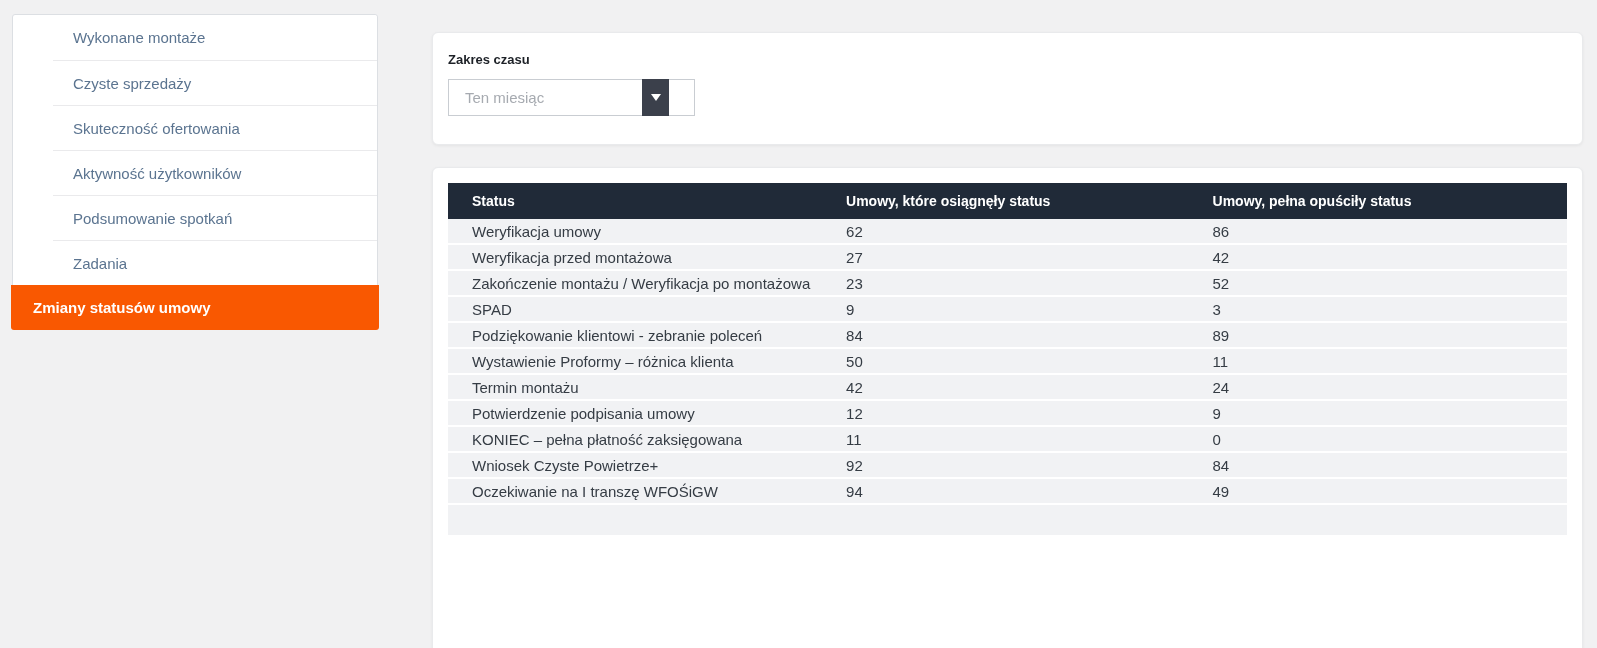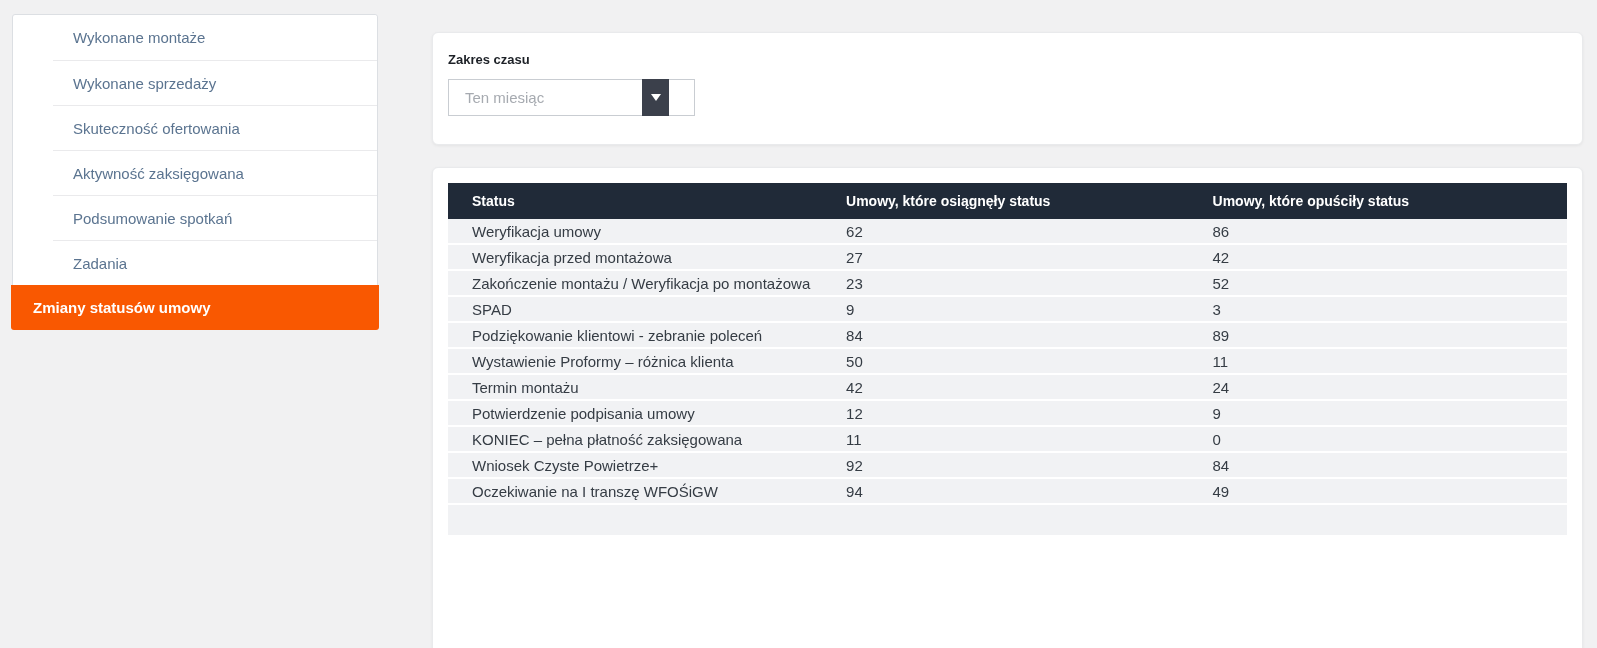--- a/index.html
+++ b/index.html
@@ -142,29 +142,29 @@
 </style>
 </head>
 <body>
 
 <nav class="sidebar-card" id="sidebar">
   <div class="side-item">
     <span>Wykonane montaże</span>
   </div>
 
   <div class="side-item">
-    <span>Wykonane sprzedaży</span>
+    <span>Czyste sprzedaży</span>
   </div>
 
   <div class="side-item">
     <span>Skuteczność ofertowania</span>
   </div>
 
   <div class="side-item">
-    <span>Aktywność zaksięgowana</span>
+    <span>Aktywność użytkowników</span>
   </div>
 
   <div class="side-item">
     <span>Podsumowanie spotkań</span>
   </div>
 
   <div class="side-item">
     <span>Zadania</span>
   </div>
 
@@ -189,21 +189,21 @@
   <table>
     <colgroup>
         <col class="col-1">
         <col class="col-2">
         <col class="col-3">
       </colgroup>
     <thead>
       <tr>
         <th class="c1">Status</th>
         <th class="c2">Umowy, które osiągnęły status</th>
-        <th class="c3">Umowy, które opuściły status</th>
+        <th class="c3">Umowy, pełna opuściły status</th>
       </tr>
     </thead>
     <tbody id="table-body">
   <tr>
     <td class="c1">Weryfikacja umowy</td>
     <td class="c2">62</td>
     <td class="c3">86</td>
   </tr>
 
   <tr>

